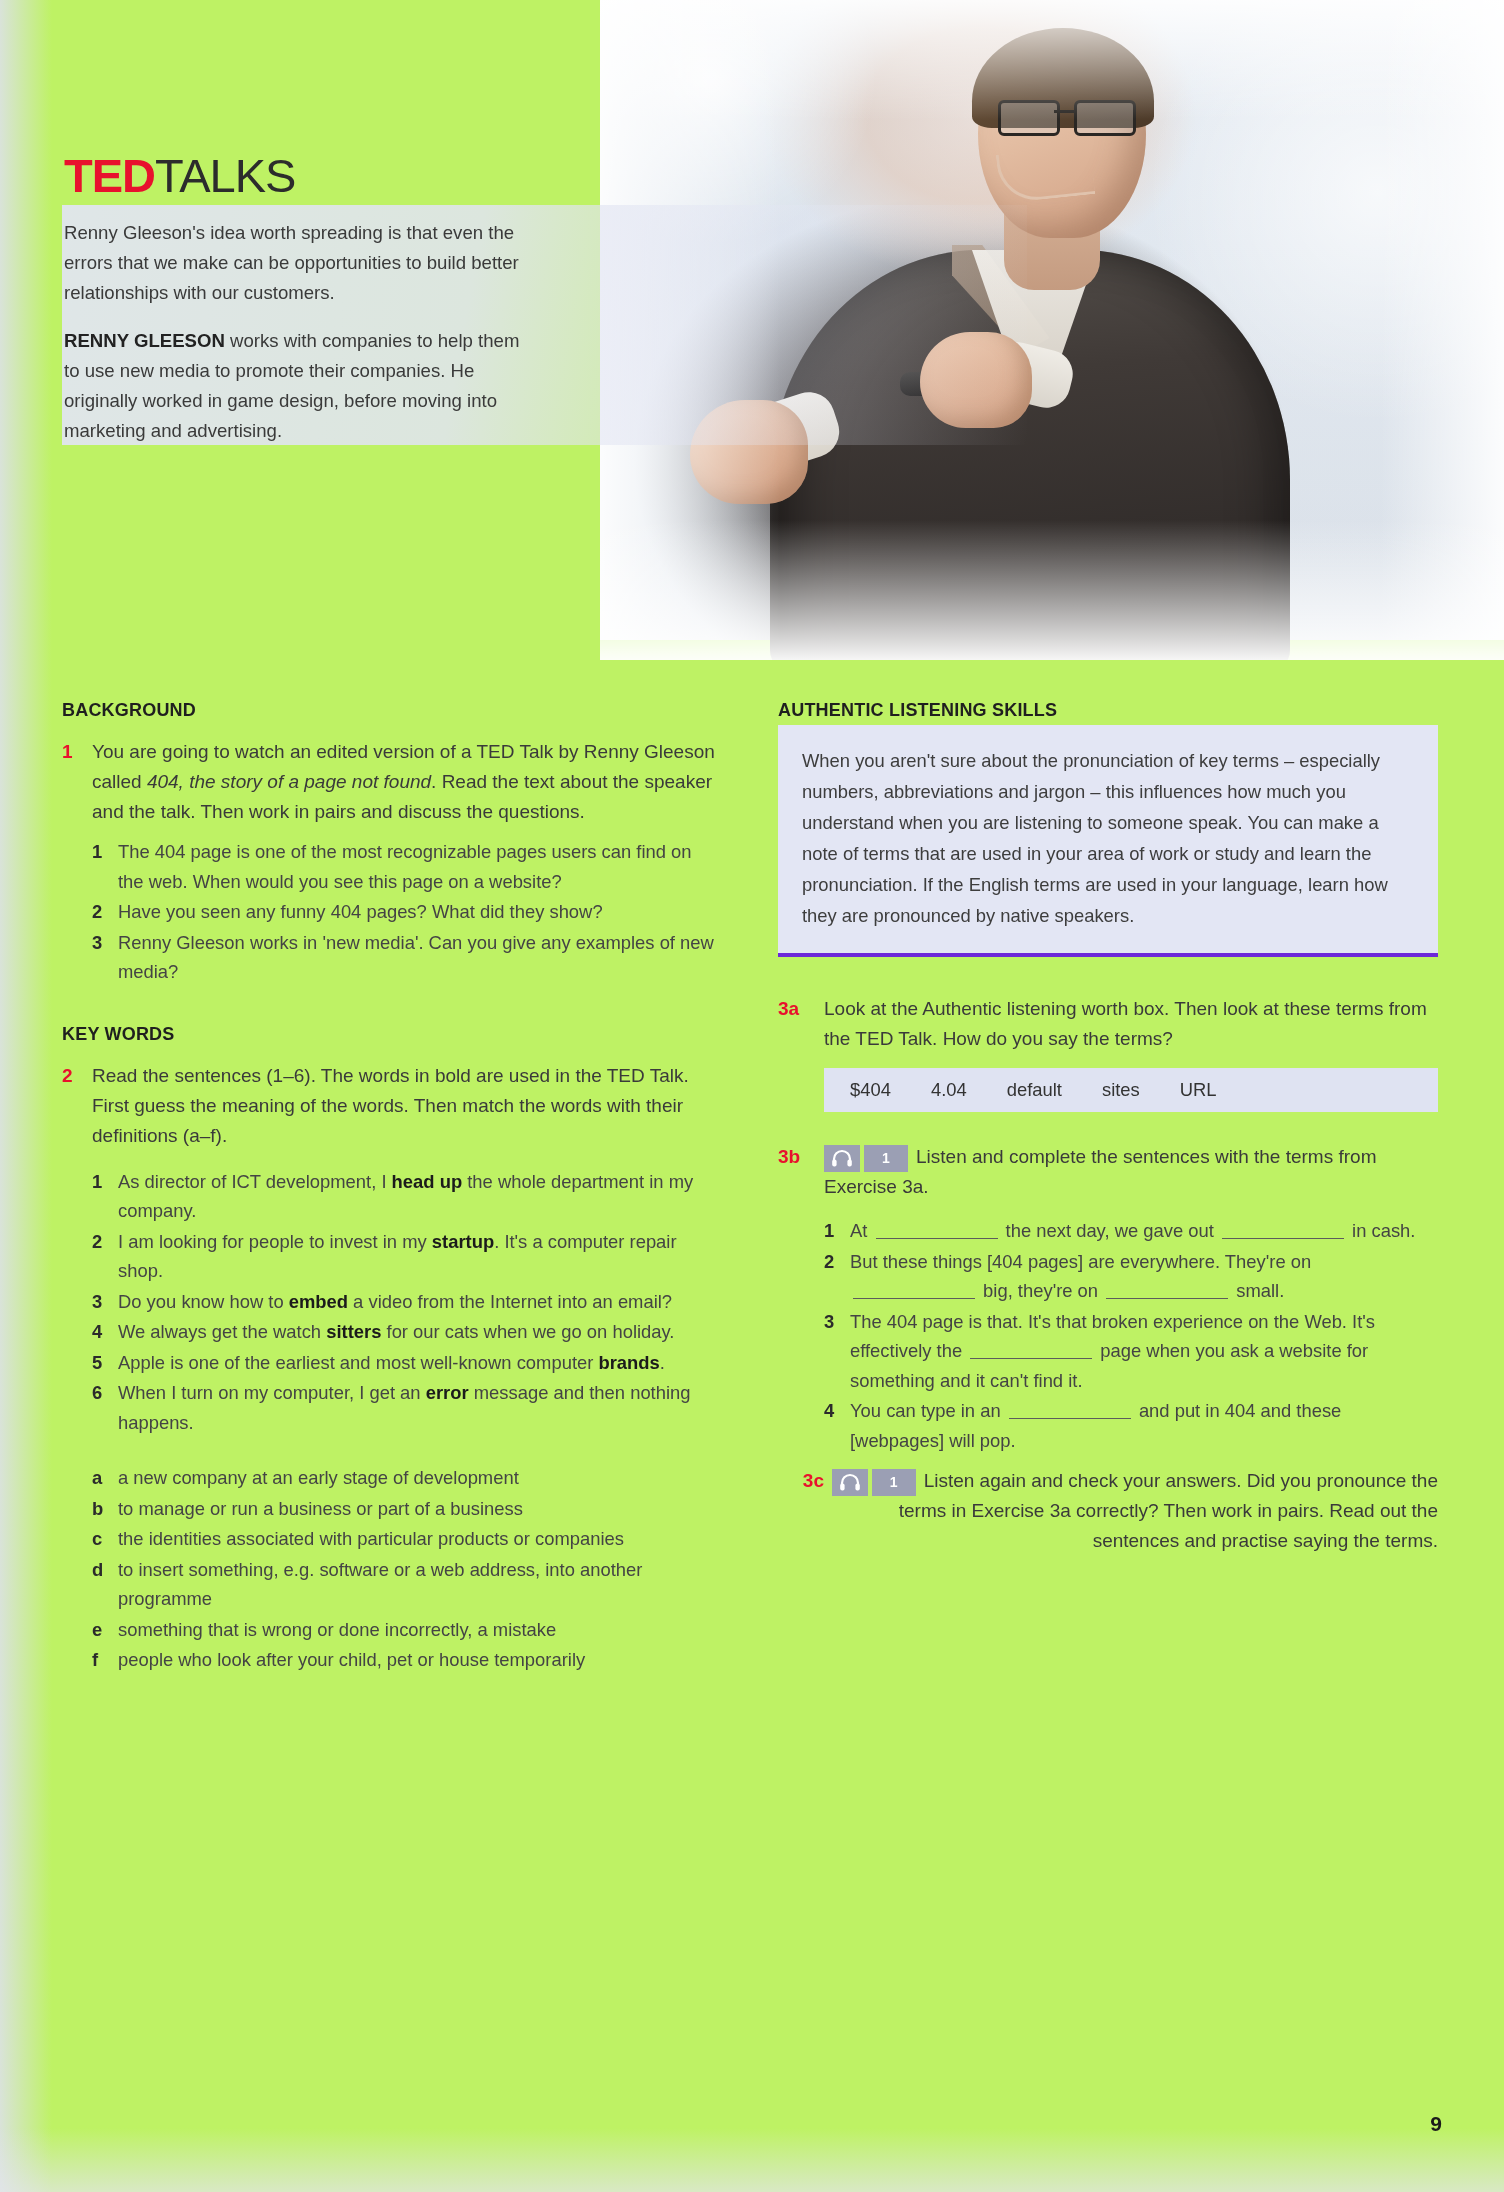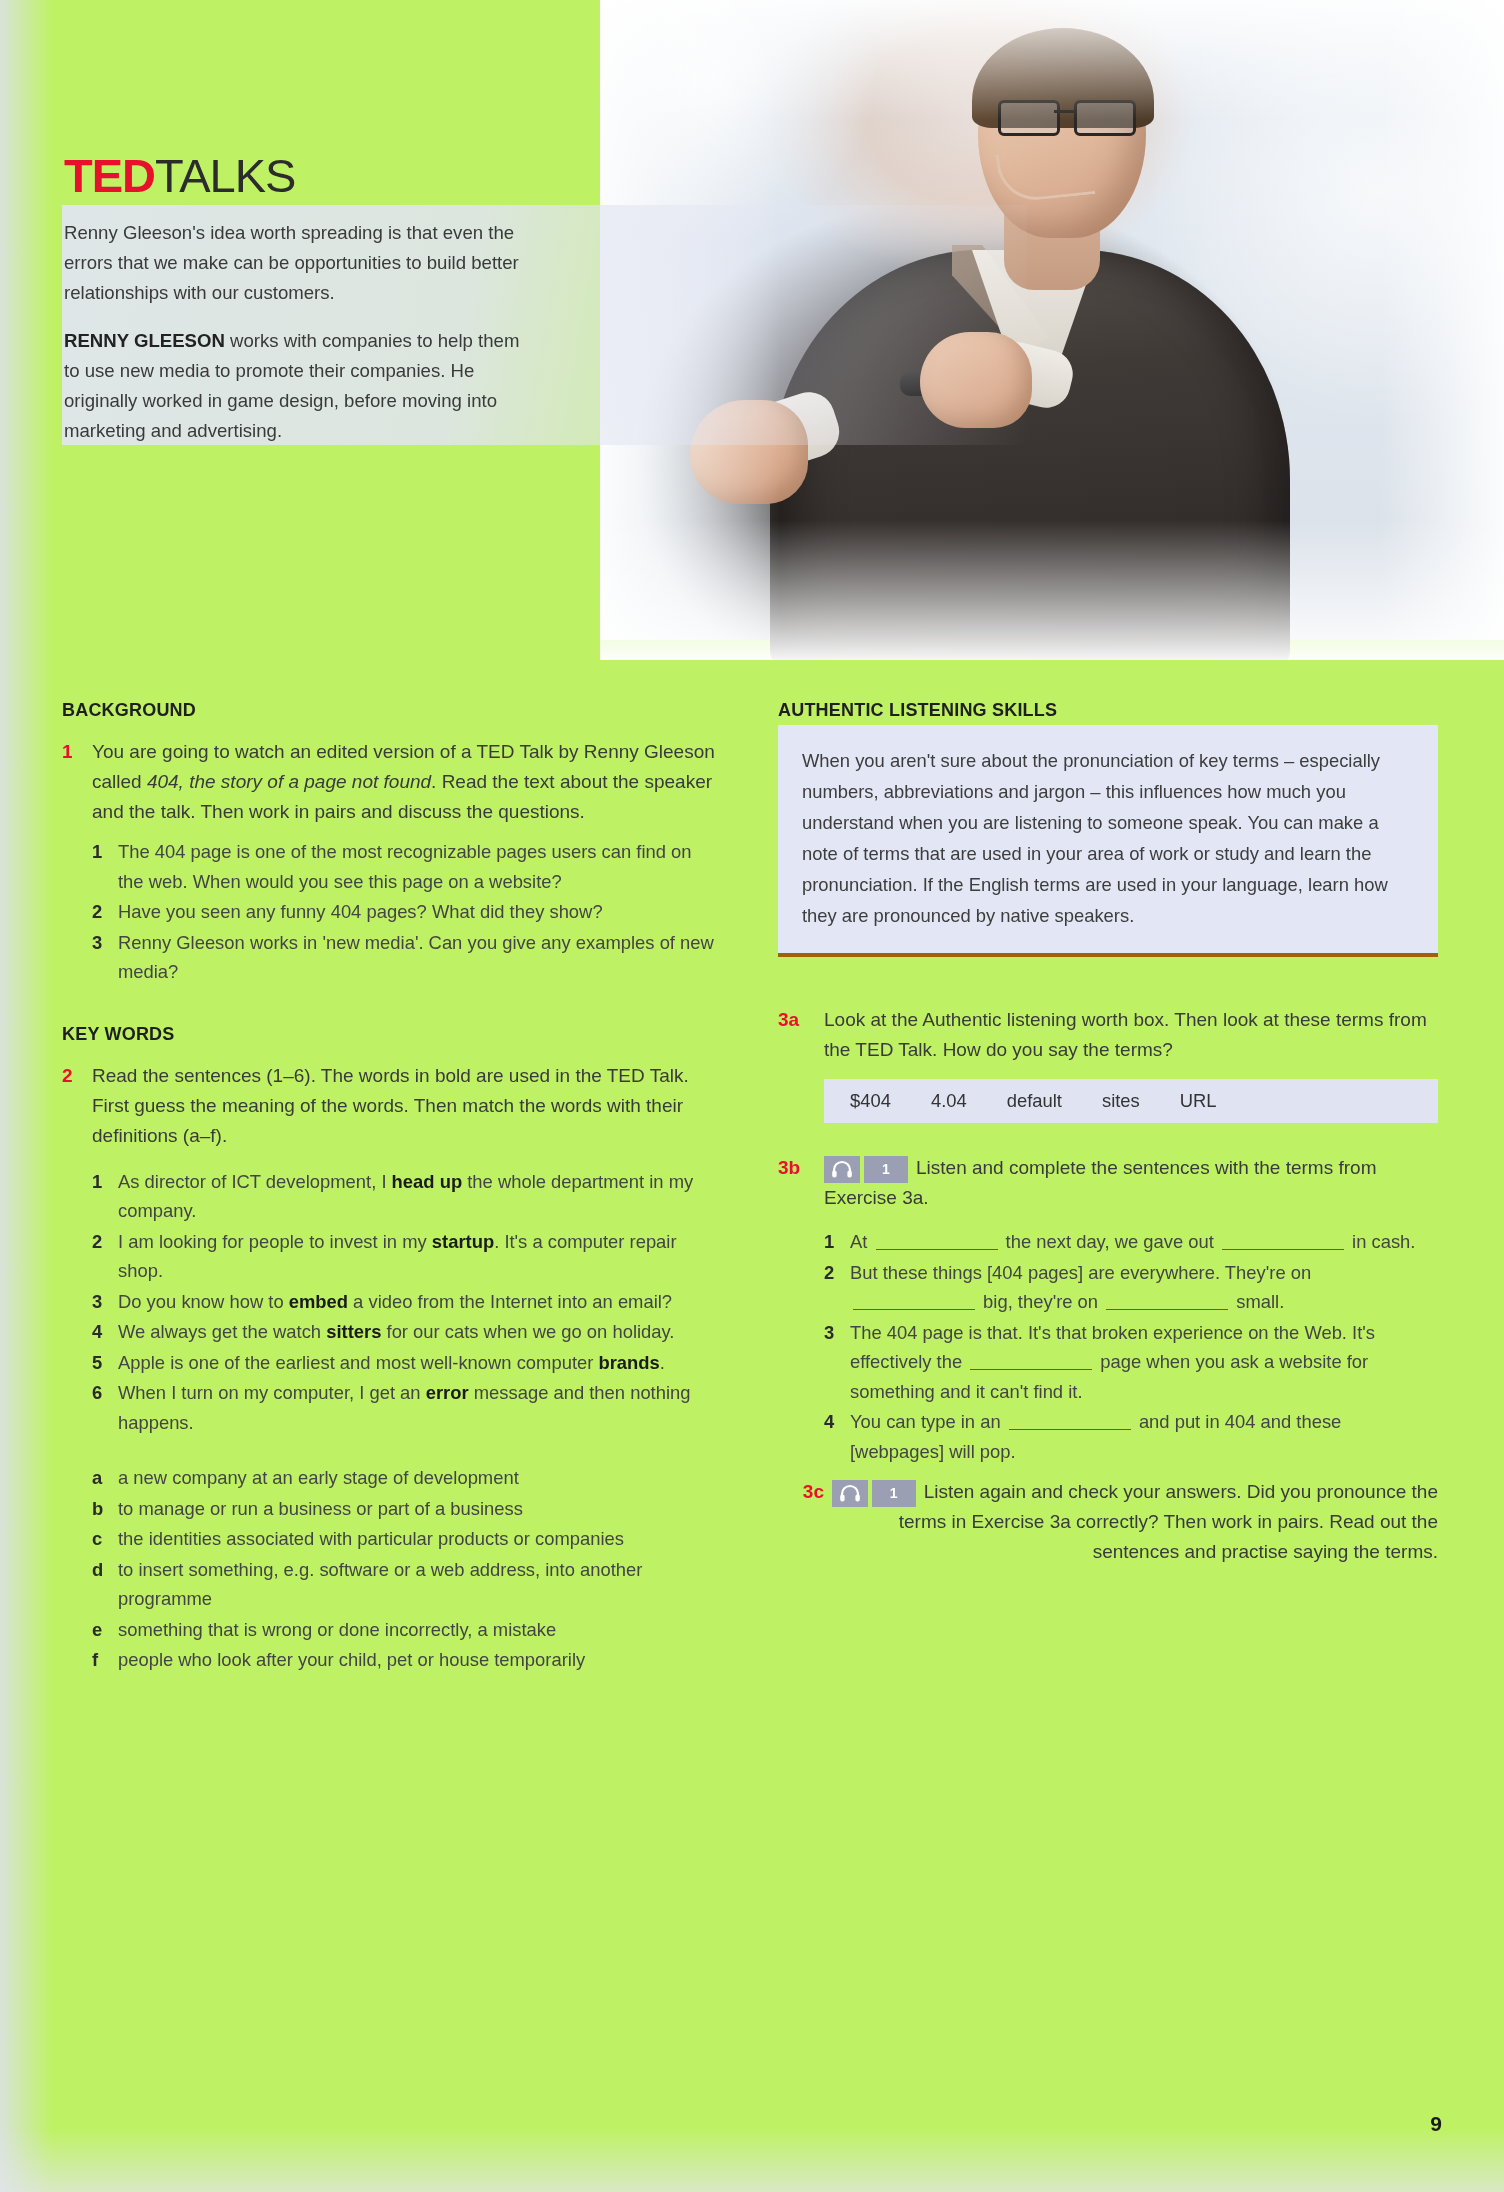--- a/index.html
+++ b/index.html
@@ -341,22 +341,22 @@
     color: #2b2b2b;
   }
   ol.sub > li .tx, ol.letters > li .tx { flex: 1 1 auto; }
   ol.sub > li .tx b, ol.letters > li .tx b { font-weight: bold; color: #1b1b1b; }
 
   
   .skills-box {
     position: relative;
     background: #e3e6f4;
     padding: 20px 26px 22px 24px;
-    border-bottom: 4px solid #a16207;
-    margin-bottom: 48px;
+    border-bottom: 4px solid #6d28d9;
+    margin-bottom: 37px;
   }
   .skills-box p {
     margin: 0;
     font-size: 18.4px;
     line-height: 31px;
     color: #3d3d3d;
   }
 
   
   .terms-strip {

